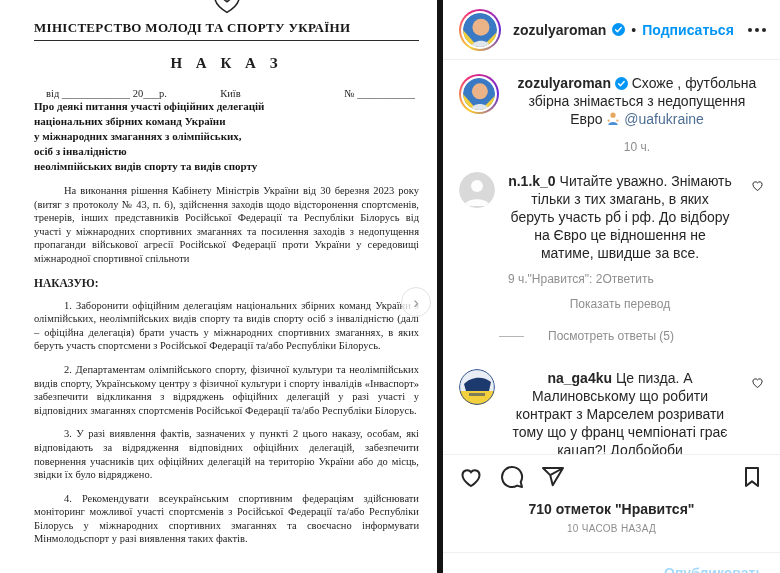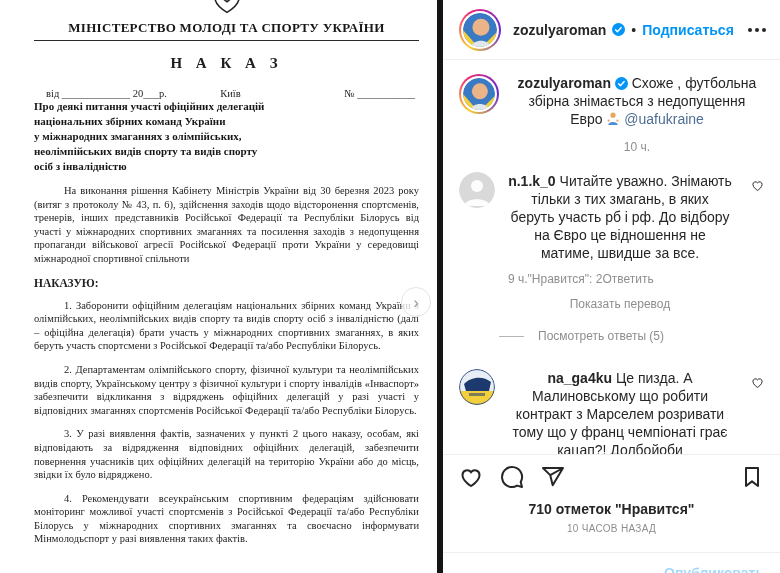--- a/index.html
+++ b/index.html
@@ -5,21 +5,21 @@
   * { box-sizing: border-box; }
   body { margin: 0; background: #fff; }
   .stage { position: relative; width: 780px; height: 573px; overflow: hidden;
            display: flex; background: #fff; font-family: "Liberation Sans", sans-serif; }
 
   
   .media { position: relative; width: 437px; height: 573px; background: #fff; overflow: hidden; flex: 0 0 437px; }
   .doc { font-family: "Liberation Serif", serif; color: #1f1f1f; padding: 0 18px 0 34px; }
   .emblem { height: 17px; overflow: hidden; display: flex; justify-content: center; }
   .emblem svg { width: 32px; height: 38px; margin-top: -20px; }
-  .ministry { text-align: center; font-weight: bold; font-size: 13px; letter-spacing: .3px; margin-top: 3px; color: #171717; }
+  .ministry { text-align: left; font-weight: bold; font-size: 13px; letter-spacing: .3px; margin-top: 3px; color: #171717; }
   .rule { border-bottom: 1.5px solid #2b2b2b; margin: 4px 0 0 0; }
   .order-word { text-align: center; font-weight: bold; font-size: 15px; letter-spacing: 5px; margin-top: 14px; }
   .dateline { display: flex; align-items: baseline; font-size: 10.5px; margin-top: 16px; }
   .dateline .l { flex: 1 1 0; padding-left: 12px; }
   .dateline .c { flex: 0 0 auto; }
   .dateline .r { flex: 1 1 0; text-align: right; padding-right: 4px; }
   .subject { font-weight: bold; font-size: 11px; line-height: 15px; width: 300px; color: #171717; }
   .doc p.body { margin: 10px 0 0; font-size: 10.5px; line-height: 13.6px; text-align: justify; text-indent: 30px; }
   .decree { margin-top: 11px; font-weight: bold; font-size: 11.5px; font-family: Liberation Serif, serif; }
   .carousel-next { position: absolute; right: 6px; top: 287px; width: 30px; height: 30px; border-radius: 50%;
@@ -48,21 +48,21 @@
   .comments { height: 394px; flex: 0 0 394px; overflow: hidden; padding: 14px 16px 0; }
   .crow { display: flex; gap: 13px; margin-bottom: 16px; }
   .ctext { font-size: 14px; line-height: 18px; color: #262626; max-width: 250px; }
   .ctext.narrow { max-width: 240px; }
   .mention { color: #4e6e93; text-decoration: none; }
   .cap-time { color: #8e8e8e; font-size: 12px; margin-top: 8px; }
   .meta { display: flex; color: #8e8e8e; font-size: 12px; margin-top: 8px; }
   .meta .act { cursor: pointer; }
   .translate { color: #8e8e8e; font-size: 12px; margin-top: 7px; cursor: pointer; }
   .cheart { margin-left: auto; flex: 0 0 auto; padding: 6px 0 0 6px; cursor: pointer; }
-  .replies { display: flex; align-items: center; gap: 14px; color: #8e8e8e; font-size: 12px; margin: 2px 0 26px 40px; cursor: pointer; }
+  .replies { display: flex; align-items: center; gap: 24px; color: #8e8e8e; font-size: 12px; margin: 2px 0 26px 40px; cursor: pointer; }
   .dash { width: 25px; border-top: 1px solid #b5b5b5; }
 
   .actionbar { border-top: 1px solid #efefef; padding: 10px 16px; display: flex; align-items: center; gap: 17px; }
   .actionbar .icon { cursor: pointer; display: flex; }
   .actionbar .save { margin-left: auto; }
   .likes { padding: 2px 16px 0; font-weight: 700; font-size: 14px; color: #262626; cursor: pointer; }
   .posttime { padding: 6px 16px 18px; font-size: 10px; color: #8e8e8e; letter-spacing: .3px; }
   .composer { border-top: 1px solid #efefef; padding: 12px 16px 0; display: flex; justify-content: flex-end; flex: 1 1 auto; }
   .publish { color: #0095f6; opacity: .35; font-size: 14px; font-weight: 700; cursor: pointer; }
   .emoji { display: inline-block; vertical-align: -2px; }
@@ -86,22 +86,22 @@
       <div class="order-word">Н А К А З</div>
       <div class="dateline">
         <span class="l">від _____________ 20___р.</span>
         <span class="c">Київ</span>
         <span class="r">№ ___________</span>
       </div>
       <div class="subject">
         <div>Про деякі питання участі офіційних делегацій</div>
         <div>національних збірних команд України</div>
         <div>у міжнародних змаганнях з олімпійських,</div>
+        <div>осіб з інвалідністю</div>
         <div>неолімпійських видів спорту та видів спорту</div>
-        <div>осіб з інвалідністю</div>
       </div>
       <p class="body">На виконання рішення Кабінету Міністрів України від 30 березня 2023 року (витяг з протоколу № 43, п. 6), здійснення заходів щодо відсторонення спортсменів, тренерів, інших представників Російської Федерації та Республіки Білорусь від участі у міжнародних спортивних змаганнях та посилення заходів з недопущення пропаганди військової агресії Російської Федерації проти України у середовищі міжнародної спортивної спільноти</p>
       <div class="decree">НАКАЗУЮ:</div>
       <p class="body">1. Заборонити офіційним делегаціям національних збірних команд України з олімпійських, неолімпійських видів спорту та видів спорту осіб з інвалідністю (далі – офіційна делегація) брати участь у міжнародних спортивних змаганнях, в яких беруть участь спортсмени з Російської Федерації та/або Республіки Білорусь.</p>
       <p class="body">2. Департаментам олімпійського спорту, фізичної культури та неолімпійських видів спорту, Українському центру з фізичної культури і спорту інвалідів «Інваспорт» забезпечити відкликання з відряджень офіційних делегацій у разі участі у відповідних змаганнях спортсменів Російської Федерації та/або Республіки Білорусь.</p>
       <p class="body">3. У разі виявлення фактів, зазначених у пункті 2 цього наказу, особам, які відповідають за відрядження відповідних офіційних делегацій, забезпечити повернення учасників цих офіційних делегацій на територію України або до місць, звідки їх було відряджено.</p>
       <p class="body">4. Рекомендувати всеукраїнським спортивним федераціям здійснювати моніторинг можливої участі спортсменів з Російської Федерації та/або Республіки Білорусь у міжнародних спортивних змаганнях та своєчасно інформувати Мінмолодьспорт  у разі виявлення таких фактів.</p>
     </div>
     <div class="carousel-next">
       <span>›</span>

